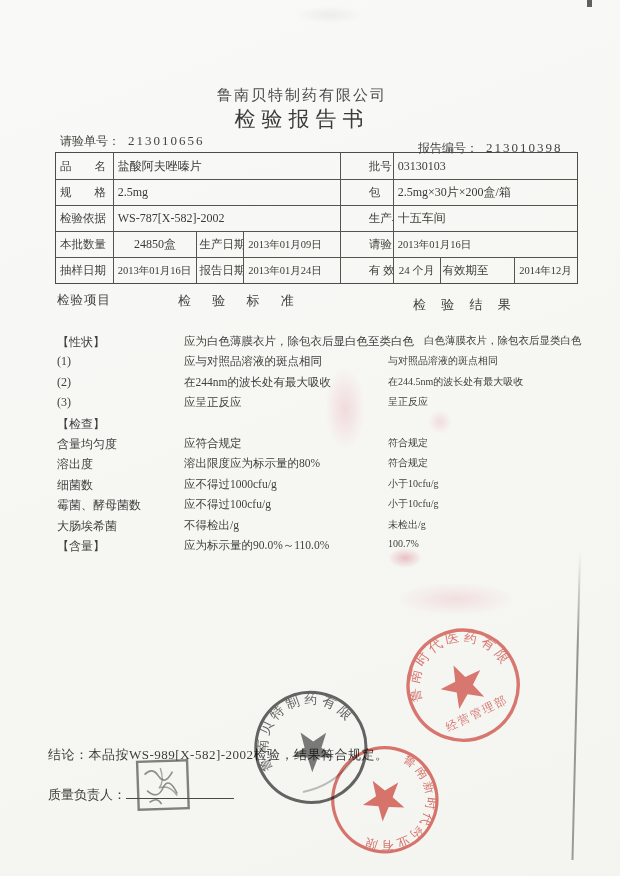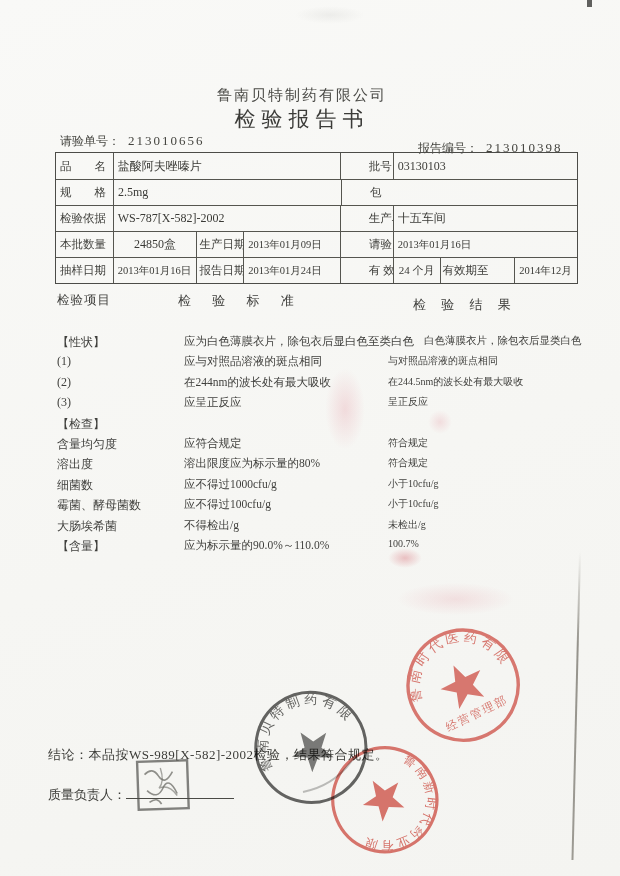--- a/index.html
+++ b/index.html
@@ -79,20 +79,21 @@
     <div class="tr">
       <div class="td lbl w-a">品　　名</div>
       <div class="td val w-b">盐酸阿夫唑嗪片</div>
       <div class="td lbl w-c">批号</div>
       <div class="td val w-d">03130103</div>
     </div>
     <div class="tr">
       <div class="td lbl w-a">规　　格</div>
       <div class="td val w-b">2.5mg</div>
       <div class="td lbl w-c">包　　装</div>
+      <div class="td val w-d">2.5mg×30片×200盒/箱</div>
     </div>
     <div class="tr">
       <div class="td lbl w-a">检验依据</div>
       <div class="td val w-b">WS-787[X-582]-2002</div>
       <div class="td lbl w-c">生产单位</div>
       <div class="td val w-d">十五车间</div>
     </div>
     <div class="tr">
       <div class="td lbl w-a">本批数量</div>
       <div class="td val w-e" style="justify-content:center">24850盒</div>

